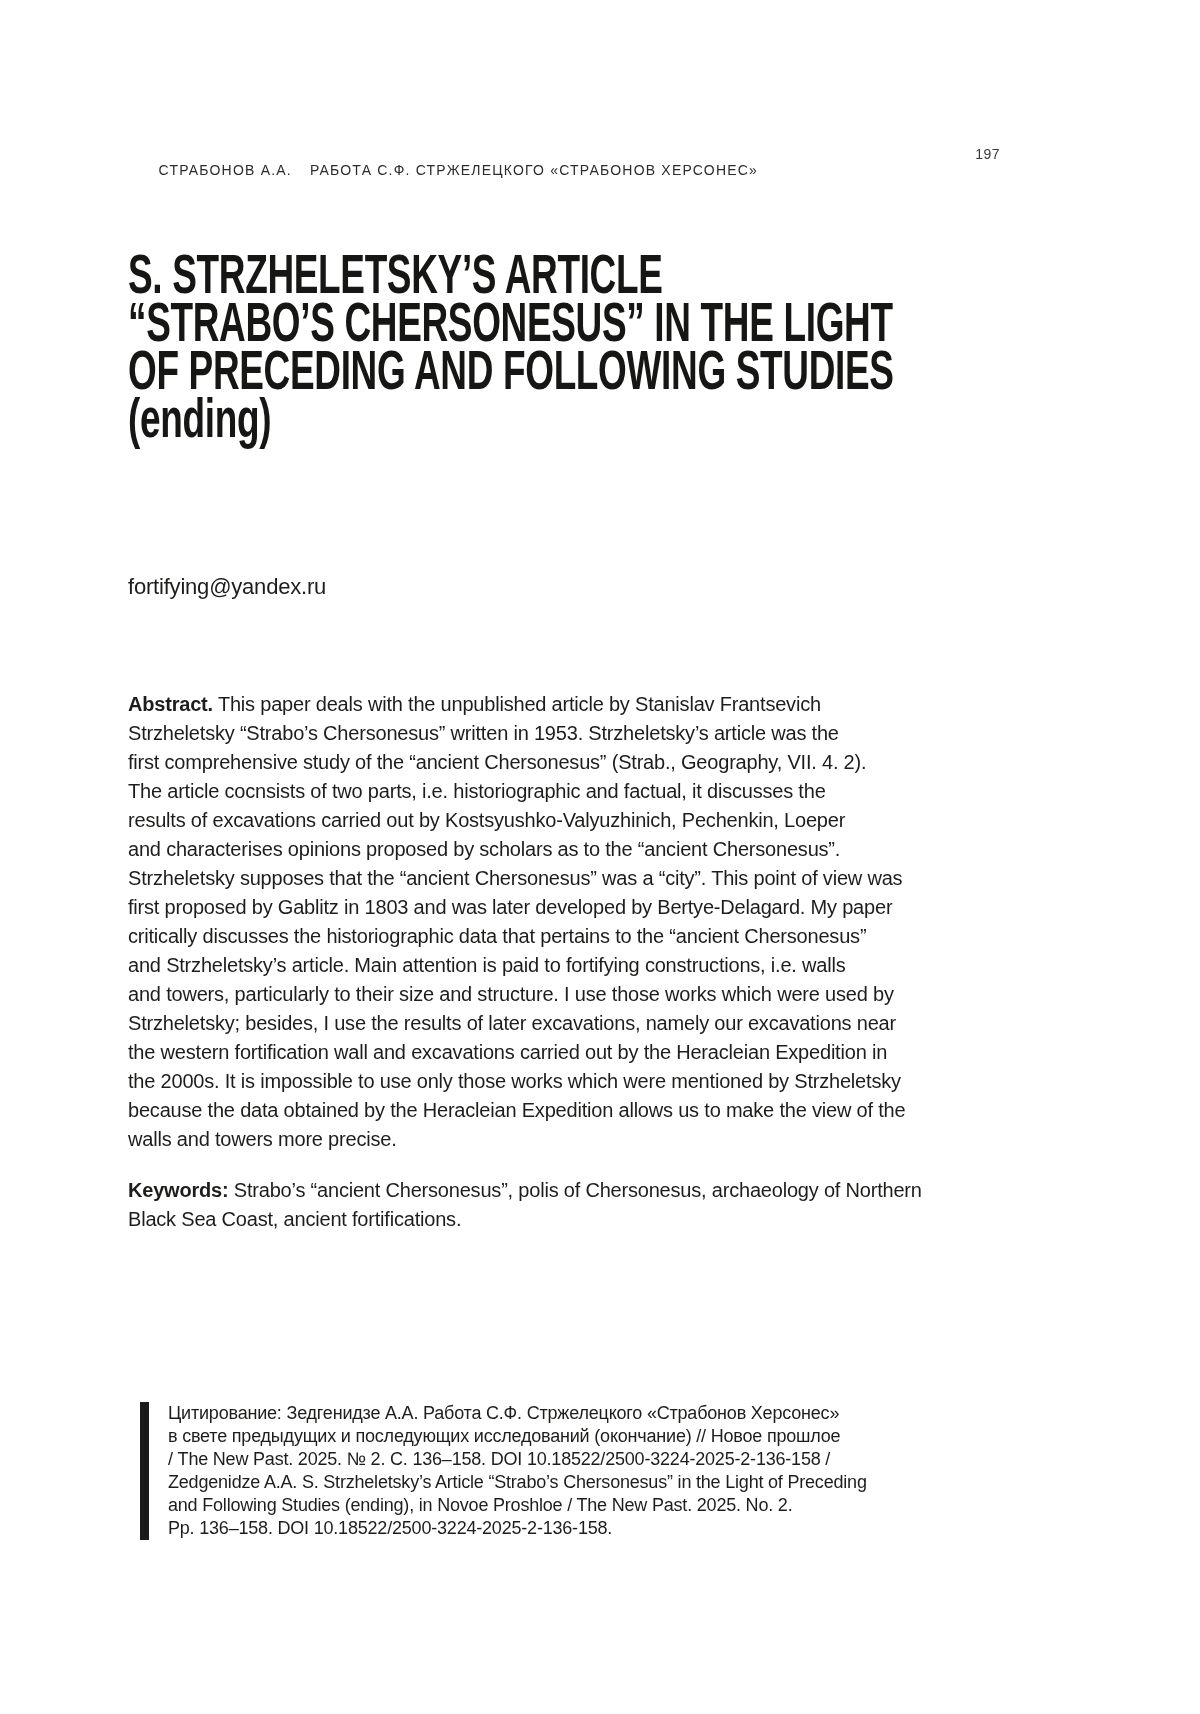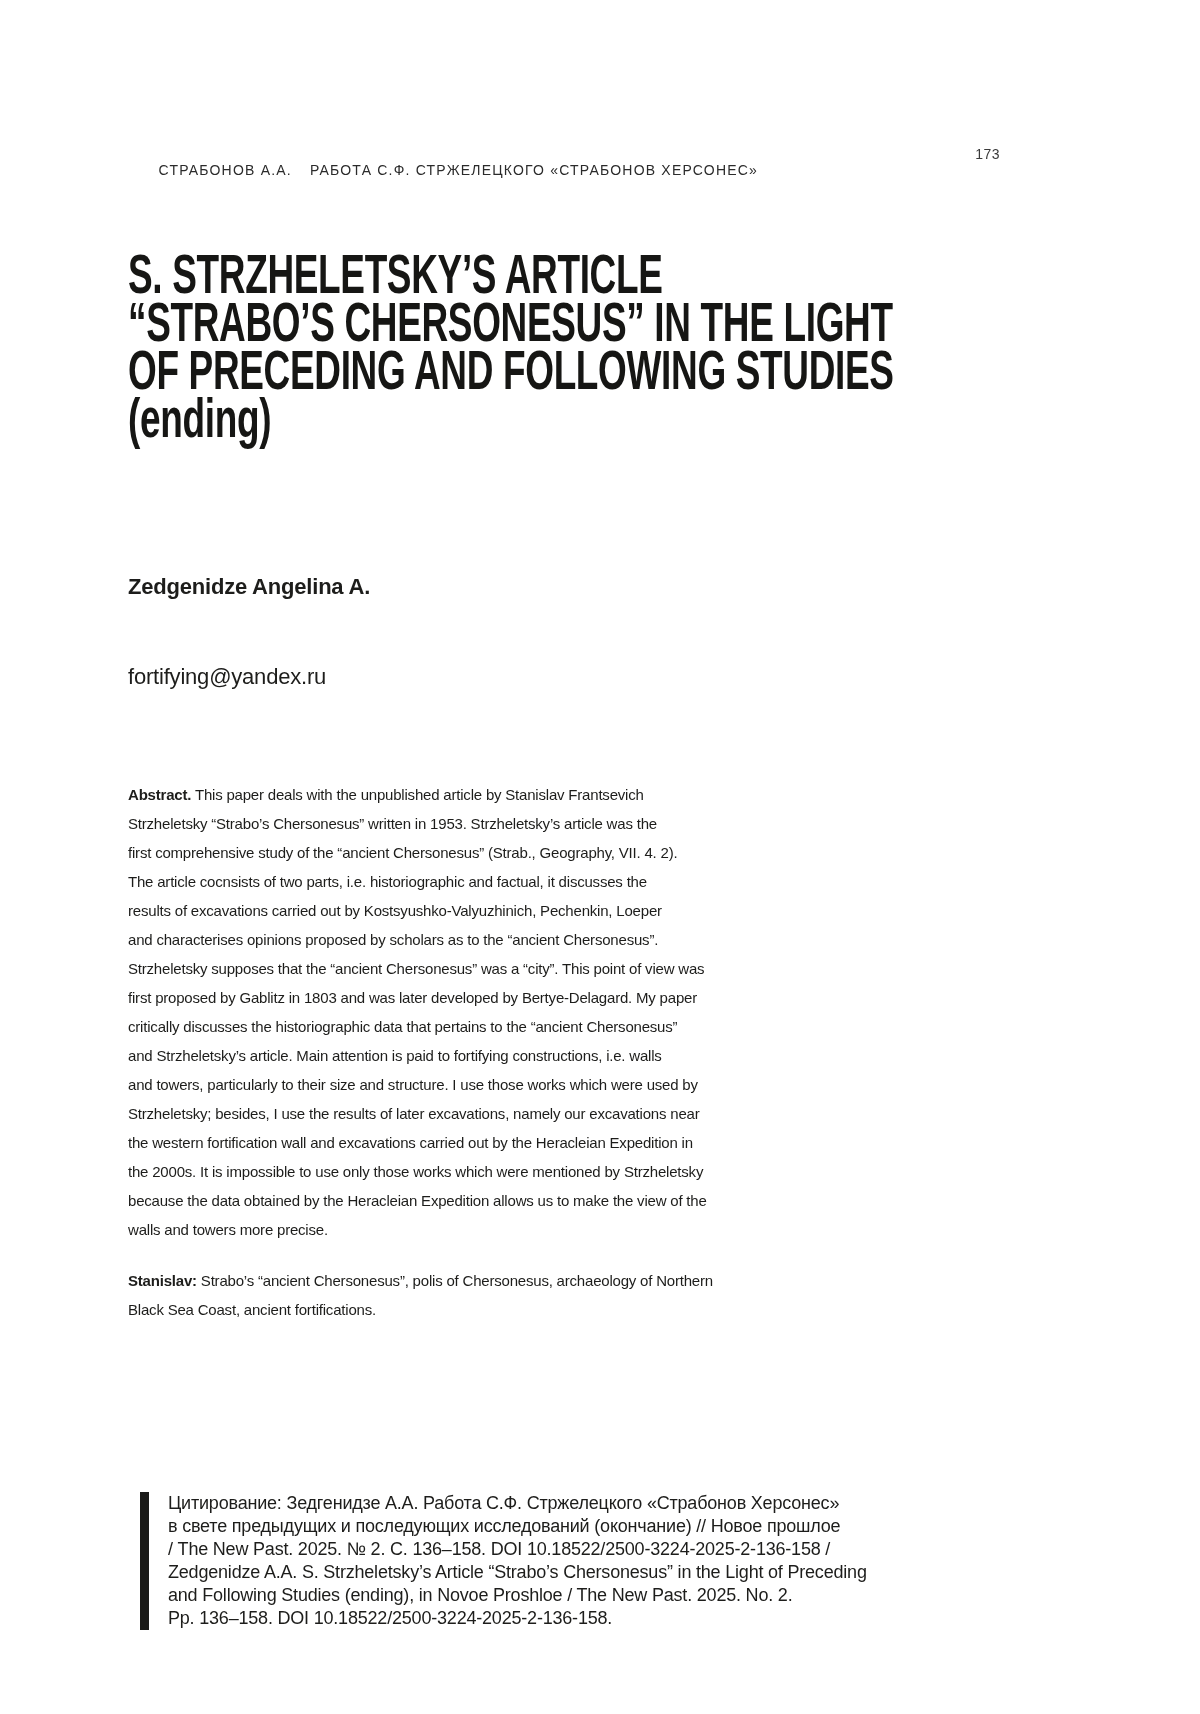--- a/index.html
+++ b/index.html
@@ -51,21 +51,21 @@
     font-size: 22px;
     line-height: 30px;
     letter-spacing: -0.2px;
     white-space: pre;
   }
   .author-name { font-weight: 700; }
 
   
   .para {
     margin: 0;
-    font-size: 15px;
+    font-size: 20px;
     line-height: 29px;
     letter-spacing: -0.2px;
   }
   .abstract { margin-top: 28px; }
   .keywords { margin-top: 22px; }
   .para b { font-weight: 700; }
   .para .flow { white-space: pre; }
 
   
   .citation-block {
@@ -93,51 +93,50 @@
 </style>
 </head>
 <body>
 
 <div class="page">
 
   <header class="running-header">
     <div>
       <span class="rh-author">СТРАБОНОВ А.А.</span><span class="rh-title">РАБОТА С.Ф. СТРЖЕЛЕЦКОГО «СТРАБОНОВ ХЕРСОНЕС»</span>
     </div>
-    <span class="rh-page">173</span>
+    <span class="rh-page">197</span>
   </header>
 
   <h1 class="article-title">S. STRZHELETSKY’S ARTICLE
 “STRABO’S CHERSONESUS” IN THE LIGHT
 OF PRECEDING AND FOLLOWING STUDIES
 (ending)</h1>
 
   <section class="author-block">
-    <div class="author-name">Zedgenidze Angelina A.</div>
     <div class="author-email">fortifying@yandex.ru</div>
   </section>
 
   <p class="para abstract"><b>Abstract.</b> <span class="flow">This paper deals with the unpublished article by Stanislav Frantsevich
 Strzheletsky “Strabo’s Chersonesus” written in 1953. Strzheletsky’s article was the
 first comprehensive study of the “ancient Chersonesus” (Strab., Geography, VII. 4. 2).
 The article cocnsists of two parts, i.e. historiographic and factual, it discusses the
 results of excavations carried out by Kostsyushko-Valyuzhinich, Pechenkin, Loeper
 and characterises opinions proposed by scholars as to the “ancient Chersonesus”.
 Strzheletsky supposes that the “ancient Chersonesus” was a “city”. This point of view was
 first proposed by Gablitz in 1803 and was later developed by Bertye-Delagard. My paper
 critically discusses the historiographic data that pertains to the “ancient Chersonesus”
 and Strzheletsky’s article. Main attention is paid to fortifying constructions, i.e. walls
 and towers, particularly to their size and structure. I use those works which were used by
 Strzheletsky; besides, I use the results of later excavations, namely our excavations near
 the western fortification wall and excavations carried out by the Heracleian Expedition in
 the 2000s. It is impossible to use only those works which were mentioned by Strzheletsky
 because the data obtained by the Heracleian Expedition allows us to make the view of the
 walls and towers more precise.</span></p>
 
-  <p class="para keywords"><b>Stanislav:</b> <span class="flow">Strabo’s “ancient Chersonesus”, polis of Chersonesus, archaeology of Northern
+  <p class="para keywords"><b>Keywords:</b> <span class="flow">Strabo’s “ancient Chersonesus”, polis of Chersonesus, archaeology of Northern
 Black Sea Coast, ancient fortifications.</span></p>
 
   <div class="citation-block">
     <div class="citation-bar"></div>
     <div class="citation-content">
       <p class="citation-text">Цитирование: Зедгенидзе А.А. Работа С.Ф. Стржелецкого «Страбонов Херсонес»
 в свете предыдущих и последующих исследований (окончание) // Новое прошлое
 / The New Past. 2025. № 2. С. 136–158. DOI 10.18522/2500-3224-2025-2-136-158 /
 Zedgenidze A.A. S. Strzheletsky’s Article “Strabo’s Chersonesus” in the Light of Preceding
 and Following Studies (ending), in Novoe Proshloe / The New Past. 2025. No. 2.

